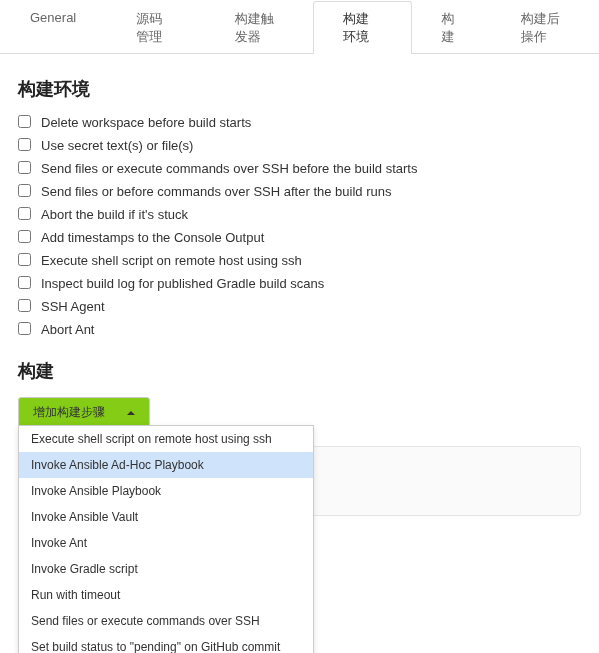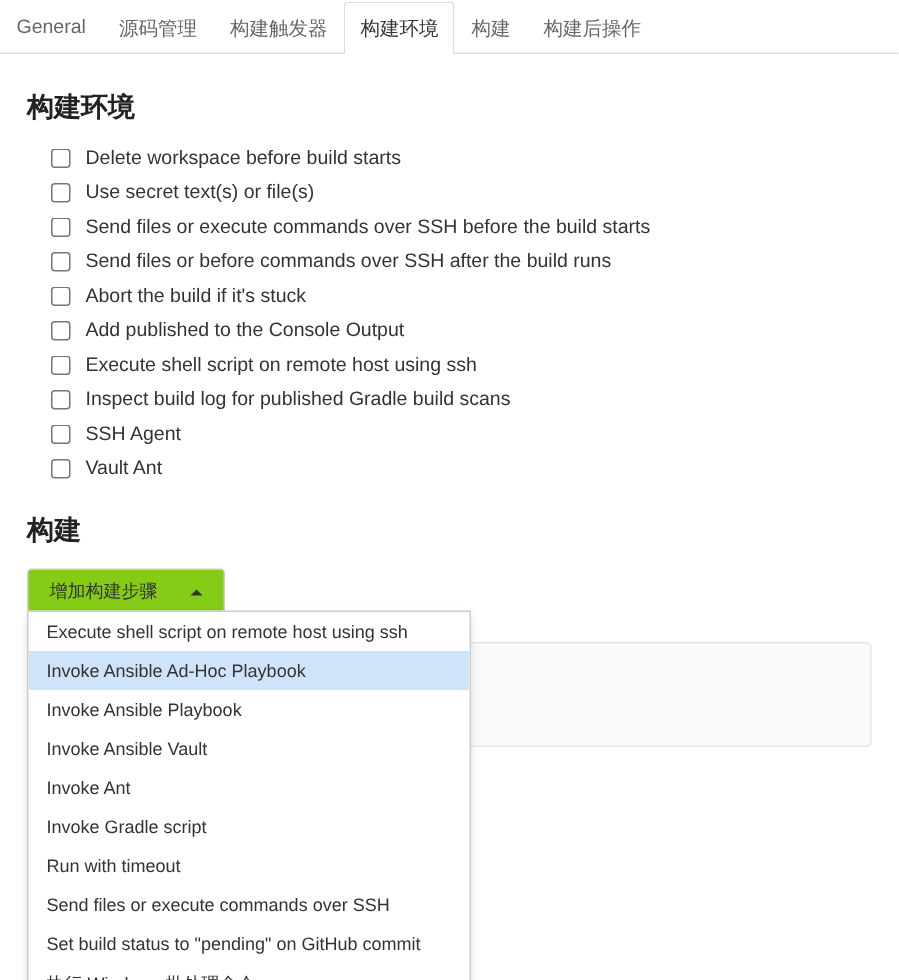--- a/index.html
+++ b/index.html
@@ -9,21 +9,21 @@
       color: #333;
       background: #fff;
       width: 599px;
     }
     .tabs {
       display: flex;
       border-bottom: 1px solid #ddd;
       padding: 0;
     }
     .tab {
-      padding: 8px 10px;
+      padding: 8px 29px;
       color: #666;
       cursor: pointer;
       border: 1px solid transparent;
       border-bottom: none;
       font-size: 13px;
       position: relative;
       top: 1px;
     }
     .tab.active {
       color: #333;
@@ -35,23 +35,22 @@
     .content { padding: 15px 18px; }
     .section-title {
       font-size: 18px;
       font-weight: bold;
       margin: 8px 0 14px 0;
       color: #222;
     }
     .build-title { margin-top: 22px; }
     .checkbox-row {
       display: flex;
-      align-items: flex-end;
+      align-items: flex-start;
       margin-bottom: 8px;
-      margin-left: 16px;
     }
     .checkbox-row input[type="checkbox"] {
       margin-right: 10px;
       width: 13px;
       height: 13px;
       cursor: pointer;
     }
     .checkbox-row label {
       font-size: 13px;
       color: #333;
@@ -135,37 +134,37 @@
     <div class="checkbox-row">
       <input type="checkbox" style="">
       <label>Send files or before commands over SSH after the build runs</label>
     </div>
     <div class="checkbox-row">
       <input type="checkbox" style="">
       <label>Abort the build if it's stuck</label>
     </div>
     <div class="checkbox-row">
       <input type="checkbox" style="">
-      <label>Add published to the Console Output</label>
+      <label>Add timestamps to the Console Output</label>
     </div>
     <div class="checkbox-row">
       <input type="checkbox" style="">
       <label>Execute shell script on remote host using ssh</label>
     </div>
     <div class="checkbox-row">
       <input type="checkbox" style="">
       <label>Inspect build log for published Gradle build scans</label>
     </div>
     <div class="checkbox-row">
       <input type="checkbox" style="">
       <label>SSH Agent</label>
     </div>
     <div class="checkbox-row">
       <input type="checkbox" style="">
-      <label>Vault Ant</label>
+      <label>Abort Ant</label>
     </div>
   </div>
 
   <h2 class="section-title build-title">构建</h2>
 
   <div class="dropdown-wrapper">
     <button class="dropdown-btn">
       <span>增加构建步骤</span>
       <span class="caret-up"></span>
     </button>

